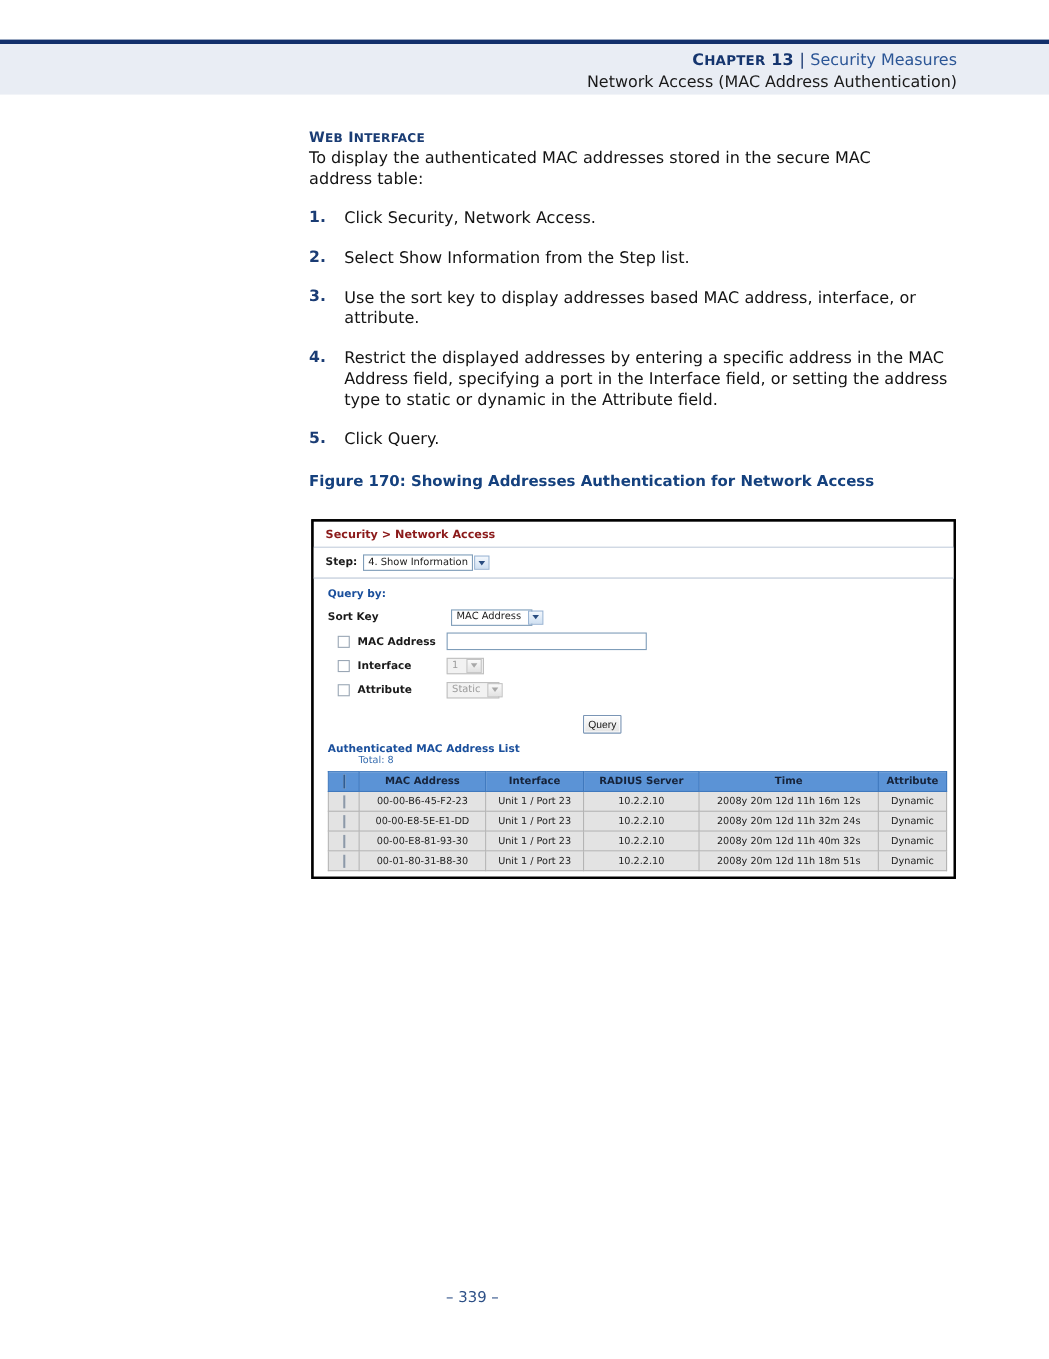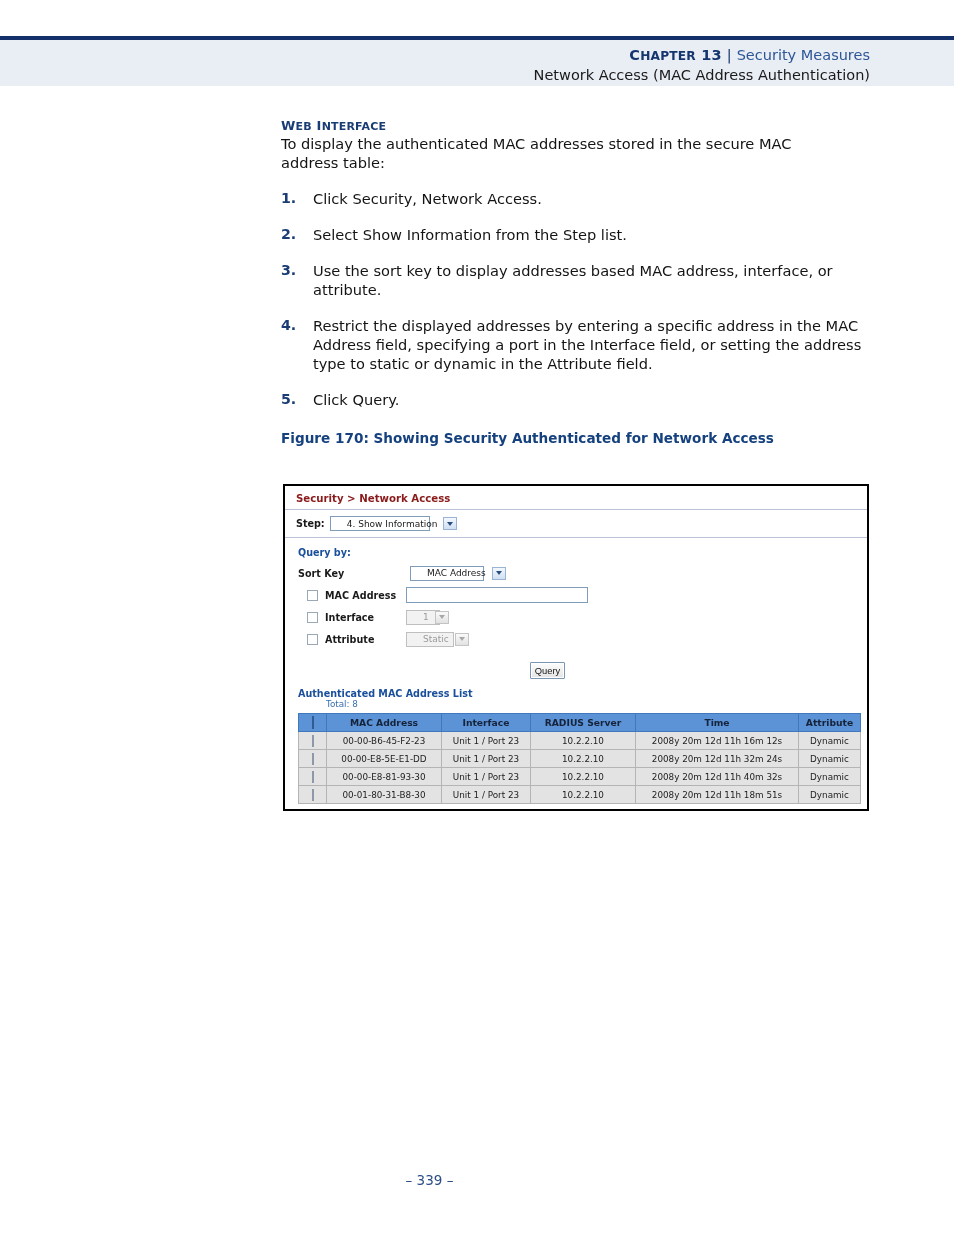--- a/index.html
+++ b/index.html
@@ -109,21 +109,21 @@
     margin-top: 21px;
     color: #15417e;
     font-weight: bold;
     font-size: 13.6px;
   }
 
   
   .figure {
     position: absolute;
     left: 283px;
-    top: 484px;
+    top: 472px;
     width: 586px;
     height: 327px;
     background: #000000;
     border: 2px solid #000000;
     box-sizing: border-box;
     overflow: hidden;
   }
   .app {
     position: relative;
     width: 100%;
@@ -153,21 +153,21 @@
   }
   .select-box {
     display: inline-flex;
     align-items: center;
     justify-content: space-between;
     height: 15px;
     border: 1px solid #7f9db9;
     background: #ffffff;
     font-size: 9px;
     color: #1a1a1a;
-    padding: 0 0 0 16px;
+    padding: 0 0 0 4px;
     box-sizing: border-box;
   }
   .select-box .txt { white-space: nowrap; padding-right: 6px; }
   .select-arrow {
     width: 14px;
     height: 13px;
     margin: 0 1px 0 0;
     background: linear-gradient(#f4f8fd, #cfe0f2);
     border: 1px solid #9ab5d4;
     box-sizing: border-box;
@@ -343,21 +343,21 @@
     <li>
       <span class="num">4.</span>
       <span>Restrict the displayed addresses by entering a specific address in the MAC Address field, specifying a port in the Interface field, or setting the address type to static or dynamic in the Attribute field.</span>
     </li>
     <li>
       <span class="num">5.</span>
       <span>Click Query.</span>
     </li>
   </ol>
 
-  <div class="figure-caption">Figure 170:  Showing Security Authenticated for Network Access</div>
+  <div class="figure-caption">Figure 170:  Showing Addresses Authentication for Network Access</div>
 </div>
 
 <div class="figure">
   <div class="app">
 
     <div class="breadcrumb">Security &gt; Network Access</div>
 
     <div class="step-bar">
       <span class="step-label">Step:</span>
       <span class="select-box" style="width:100px;">

